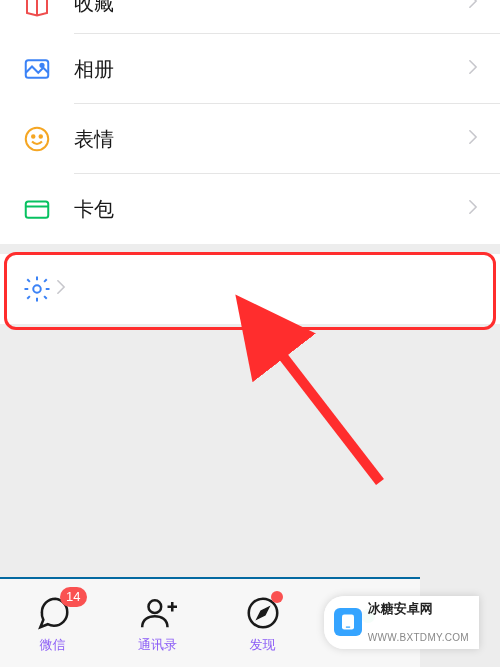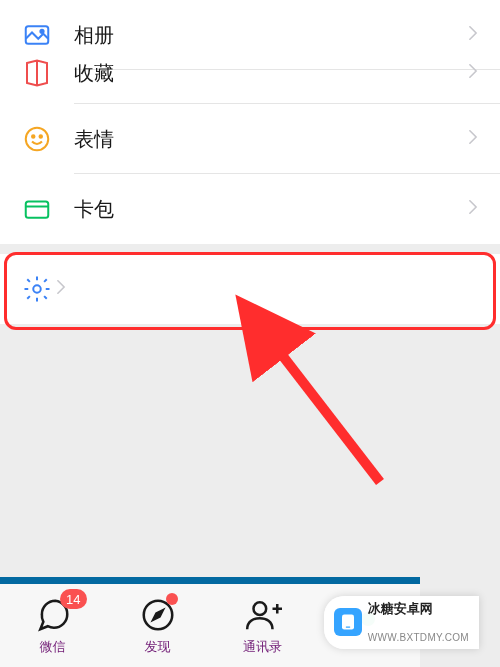--- a/index.html
+++ b/index.html
@@ -65,21 +65,21 @@
       pointer-events: none;
       z-index: 11;
     }
     .tab-bar {
       position: absolute;
       bottom: 0;
       left: 0;
       width: 420px;
       height: 90px;
       background: #f7f7f7;
-      border-top: 7px solid #0369a1;
+      border-top: 2px solid #0369a1;
       display: flex;
     }
     .tab-item {
       flex: 1;
       display: flex;
       flex-direction: column;
       align-items: center;
       justify-content: center;
       gap: 3px;
       position: relative;
@@ -87,21 +87,21 @@
     .tab-icon {
       width: 40px;
       height: 40px;
       display: flex;
       align-items: center;
       justify-content: center;
       position: relative;
     }
     .tab-label {
       font-size: 13px;
-      color: #701a75;
+      color: #8b5cf6;
     }
     .badge-num {
       position: absolute;
       top: -6px;
       right: -14px;
       min-width: 26px;
       height: 20px;
       padding: 0 6px;
       background: #fa5151;
       color: #fff;
@@ -152,43 +152,43 @@
     .wm-text { display: flex; flex-direction: column; line-height: 1.1; }
     .wm-title { font-size: 13px; color: #222; font-weight: 600; }
     .wm-url { font-size: 10px; color: #888; letter-spacing: .3px; margin-top: 16px; }
     .first-item { height: 34px; padding-top: 0; }
     .first-item .menu-icon, .first-item .menu-label, .first-item .chevron { margin-top: -28px; }
   </style>
 </head>
 <body>
 
 <div class="menu-group">
+  <div class="menu-item first-item">
+    <span class="menu-icon">
+      <svg width="30" height="30" viewBox="0 0 24 24" fill="none" stroke="#ef4d4d" stroke-width="1.6">
+          <path d="M4 4 L12 2 L20 4 L20 20 L12 22 L4 20 Z M12 2 L12 22"></path>
+        </svg>
+    </span>
+    <span class="menu-label">收藏</span>
+    <span class="chevron">
+      <svg width="14" height="14" viewBox="0 0 10 18">
+          <path d="M1 1 L9 9 L1 17" stroke="#c7c7cc" stroke-width="2" fill="none" stroke-linecap="round"></path>
+        </svg>
+    </span>
+  </div>
+
   <div class="menu-item">
     <span class="menu-icon">
       <svg width="30" height="30" viewBox="0 0 24 24" fill="none" stroke="#3b82f6" stroke-width="1.6">
           <rect x="3" y="5" width="18" height="14" rx="2"></rect>
           <path d="M3 15 L8 10 L13 15 L17 11 L21 15"></path>
           <circle cx="16" cy="9" r="1.3" fill="#3b82f6"></circle>
         </svg>
     </span>
     <span class="menu-label">相册</span>
-    <span class="chevron">
-      <svg width="14" height="14" viewBox="0 0 10 18">
-          <path d="M1 1 L9 9 L1 17" stroke="#c7c7cc" stroke-width="2" fill="none" stroke-linecap="round"></path>
-        </svg>
-    </span>
-  </div>
-
-  <div class="menu-item first-item">
-    <span class="menu-icon">
-      <svg width="30" height="30" viewBox="0 0 24 24" fill="none" stroke="#ef4d4d" stroke-width="1.6">
-          <path d="M4 4 L12 2 L20 4 L20 20 L12 22 L4 20 Z M12 2 L12 22"></path>
-        </svg>
-    </span>
-    <span class="menu-label">收藏</span>
     <span class="chevron">
       <svg width="14" height="14" viewBox="0 0 10 18">
           <path d="M1 1 L9 9 L1 17" stroke="#c7c7cc" stroke-width="2" fill="none" stroke-linecap="round"></path>
         </svg>
     </span>
   </div>
 
   <div class="menu-item">
     <span class="menu-icon">
       <svg width="30" height="30" viewBox="0 0 24 24" fill="none" stroke="#f5a623" stroke-width="1.6">
@@ -259,37 +259,37 @@
           <path d="M21 11.5a8.38 8.38 0 0 1-8.5 8.5 8.5 8.5 0 0 1-3.8-.9L4 21l1.9-4.7A8.38 8.38 0 0 1 5 11.5 8.5 8.5 0 0 1 13.5 3 8.38 8.38 0 0 1 21 11.5z"></path>
         </svg>
       <span class="badge-num">14</span>
     </div>
     <span class="tab-label">微信</span>
   </div>
 
   <div class="tab-item">
     <div class="tab-icon">
       <svg width="38" height="38" viewBox="0 0 24 24" fill="none" stroke="#1a1a1a" stroke-width="1.6">
+          <circle cx="10" cy="8" r="4"></circle>
+          <path d="M2 21 C2 16 6 14 10 14 C14 14 18 16 18 21"></path>
+          <path d="M18 8 L24 8 M21 5 L21 11"></path>
+        </svg>
+    </div>
+    <span class="tab-label">通讯录</span>
+  </div>
+
+  <div class="tab-item">
+    <div class="tab-icon">
+      <svg width="38" height="38" viewBox="0 0 24 24" fill="none" stroke="#1a1a1a" stroke-width="1.6">
           <circle cx="12" cy="12" r="9"></circle>
           <path d="M15 9 L13 13 L9 15 L11 11 Z" fill="#1a1a1a"></path>
         </svg>
       <span class="badge-dot"></span>
     </div>
     <span class="tab-label">发现</span>
-  </div>
-
-  <div class="tab-item">
-    <div class="tab-icon">
-      <svg width="38" height="38" viewBox="0 0 24 24" fill="none" stroke="#1a1a1a" stroke-width="1.6">
-          <circle cx="10" cy="8" r="4"></circle>
-          <path d="M2 21 C2 16 6 14 10 14 C14 14 18 16 18 21"></path>
-          <path d="M18 8 L24 8 M21 5 L21 11"></path>
-        </svg>
-    </div>
-    <span class="tab-label">通讯录</span>
   </div>
 
   <div class="tab-item">
     <div class="tab-icon">
       <span class="green-dot"></span>
     </div>
   </div>
 </div>
 
 <div class="watermark">

